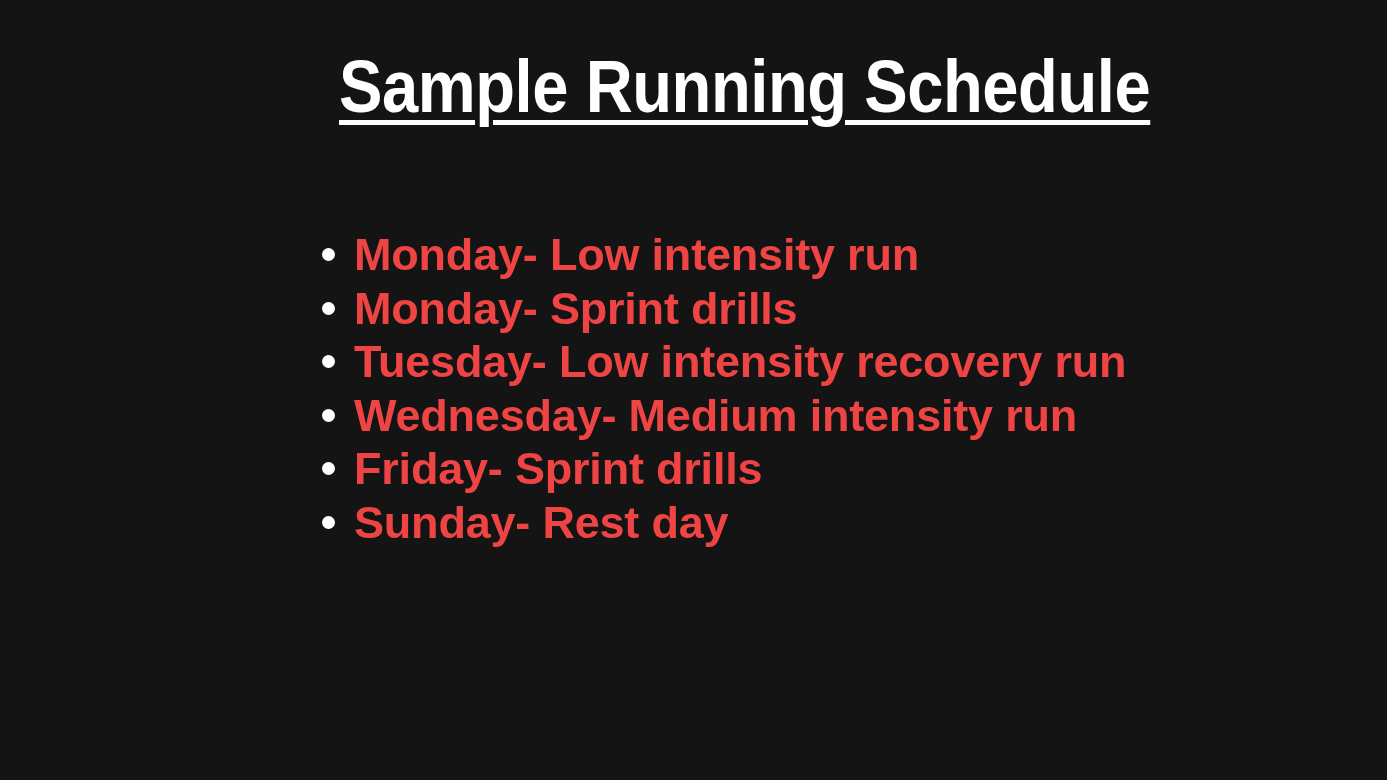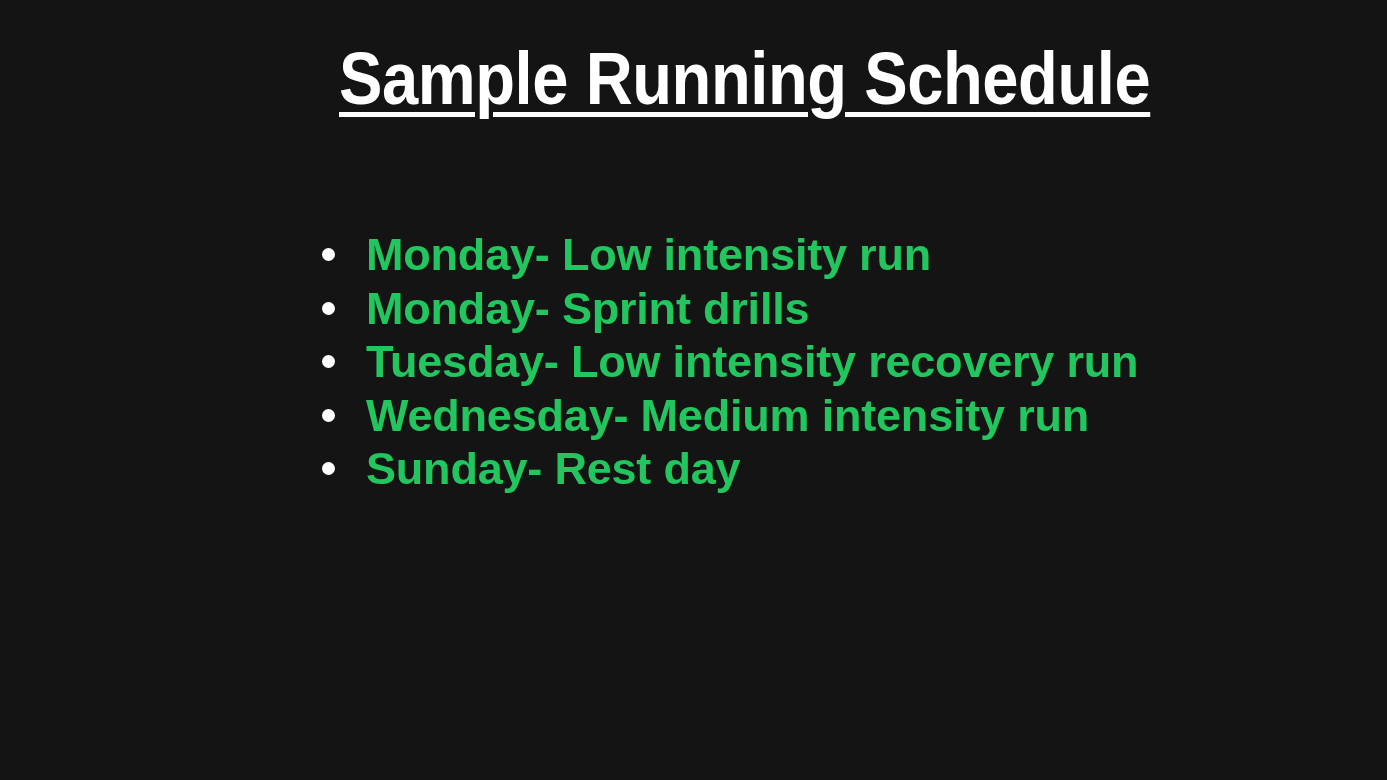--- a/index.html
+++ b/index.html
@@ -21,21 +21,21 @@
     width: 1387px;
     height: 780px;
     background: #141414;
     box-sizing: border-box;
   }
 
   
   .title-wrap {
     position: absolute;
     left: 0;
-    top: 40px;
+    top: 48px;
     width: 1171px;
     text-align: left;
   }
 
   .slide-title {
     display: inline-block;
     margin: 0;
     margin-left: 339px;
     color: #ffffff;
     font-family: "Liberation Sans", sans-serif;
@@ -76,27 +76,26 @@
     width: 13px;
     height: 13px;
     margin-top: 20px;
     margin-right: 19px;
     border-radius: 50%;
     background: #ffffff;
   }
 
   .bullet-text {
     flex: 0 0 auto;
-    color: #22c55e;
+    color: #ef4444;
     font-family: "Liberation Sans", sans-serif;
     font-weight: 600;
     font-size: 45px;
     line-height: 53.5px;
     letter-spacing: -0.2px;
-    margin-left: 12px;
   }
 </style>
 </head>
 <body>
 
 <div class="slide">
 
   <div class="title-wrap">
     <h1 class="slide-title">Sample Running Schedule</h1>
   </div>
@@ -116,20 +115,24 @@
     <li class="bullet-item">
       <span class="bullet-dot"></span>
       <span class="bullet-text">Tuesday- Low intensity recovery run</span>
     </li>
 
     <li class="bullet-item">
       <span class="bullet-dot"></span>
       <span class="bullet-text">Wednesday- Medium intensity run</span>
     </li>
 
+    <li class="bullet-item">
+      <span class="bullet-dot"></span>
+      <span class="bullet-text">Friday- Sprint drills</span>
+    </li>
 
 
     <li class="bullet-item">
       <span class="bullet-dot"></span>
       <span class="bullet-text">Sunday- Rest day</span>
     </li>
 
   </ul>
 
 </div>

